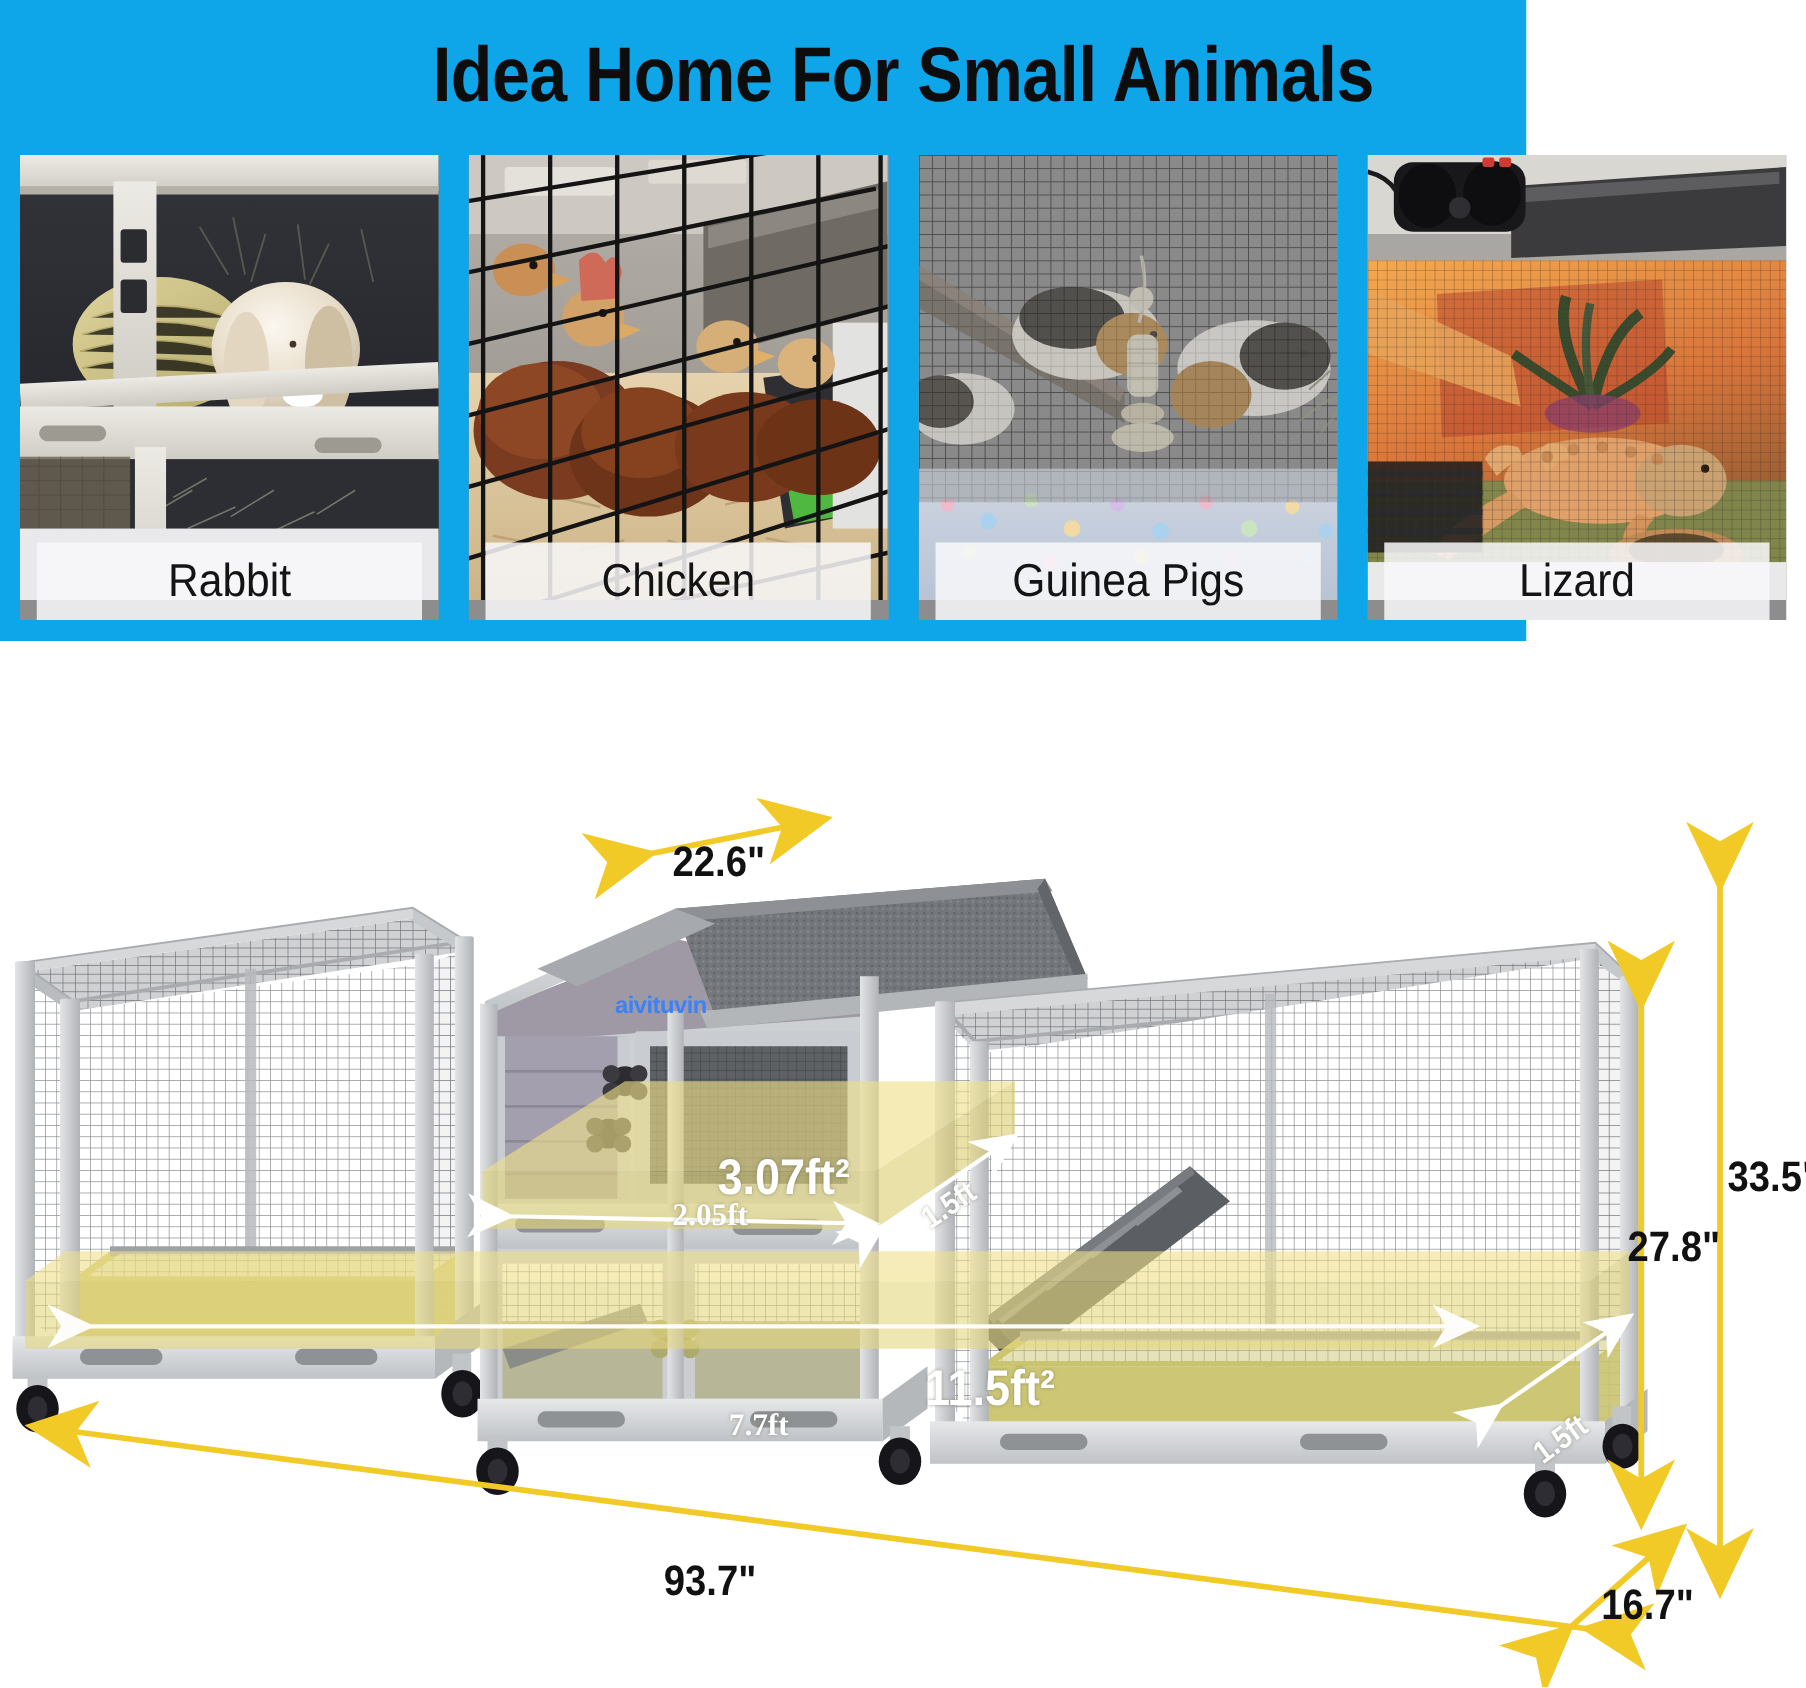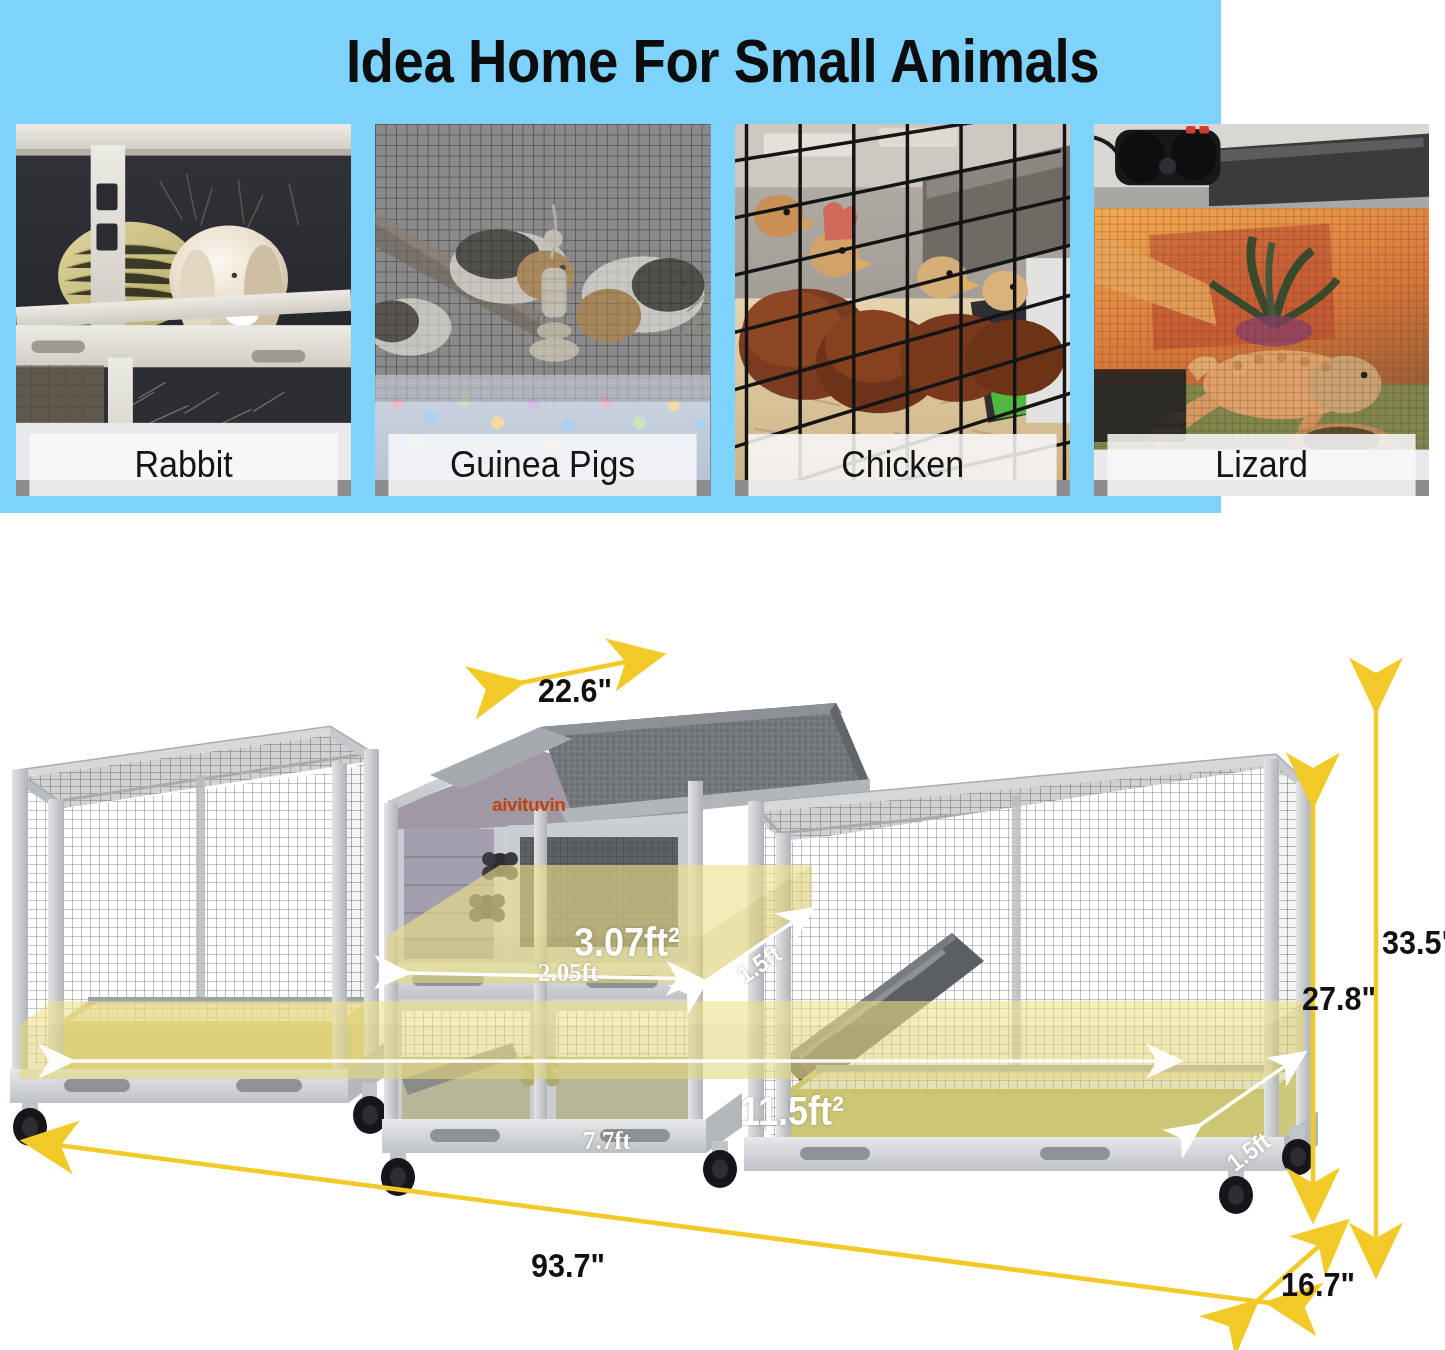--- a/index.html
+++ b/index.html
@@ -18,21 +18,21 @@
     height: 1350px;
     background: #ffffff;
   }
 
   
   .banner {
     position: absolute;
     left: 0; top: 0;
     width: 1221px;
     height: 513px;
-    background: #7dd3fc;
+    background: #0ea5e9;
   }
 
   .banner-title {
     position: absolute;
     left: 0; top: 28px;
     width: 1445px;
     text-align: center;
     font-family: "Liberation Sans Narrow", "Liberation Sans", sans-serif;
     font-size: 62px;
     font-weight: bold;
@@ -119,21 +119,21 @@
     white-space: nowrap;
     text-shadow: 0 0 3px rgba(90,90,60,0.5);
     transform-origin: left center;
   }
 
   .brand-mark {
     position: absolute;
     font-family: "Liberation Sans", sans-serif;
     font-size: 19px;
     font-weight: bold;
-    color: #c2410c;
+    color: #3b82f6;
     letter-spacing: -0.4px;
     white-space: nowrap;
   }
 </style>
 </head>
 <body>
 
 <div id="page">
 
   <div class="banner">
@@ -219,93 +219,20 @@
           </g>
           <rect x="96" y="244" width="26" height="128" fill="url(#rbWood)"></rect>
           <rect x="0" y="312" width="350" height="60" fill="#e9e9ec"></rect>
         </svg>
         <div class="photo-caption">Rabbit</div>
       </div>
 
       <div class="photo-card">
         <svg class="photo-art" viewBox="0 0 350 372" preserveAspectRatio="none">
           <defs>
-            <pattern id="gpMesh" width="11" height="11" patternUnits="userSpaceOnUse">
-              <rect width="11" height="11" fill="#8a8a8a"></rect>
-              <path d="M0 0 H11 M0 0 V11" stroke="#4e4e4e" stroke-width="1.6"></path>
-            </pattern>
-            <linearGradient id="gpBed" x1="0" y1="0" x2="0" y2="1">
-              <stop offset="0" stop-color="#cfd6e2"></stop>
-                <stop offset="1" stop-color="#b8c3d4"></stop>
-            </linearGradient>
-          </defs>
-          <rect x="0" y="0" width="350" height="372" fill="#9a9a99"></rect>
-          <rect x="0" y="0" width="350" height="290" fill="url(#gpMesh)"></rect>
-          <rect x="0" y="262" width="350" height="110" fill="url(#gpBed)"></rect>
-          <g opacity="0.95">
-            <circle cx="24" cy="292" r="6" fill="#f0b9cc"></circle>
-              <circle cx="58" cy="306" r="7" fill="#a9d2ef"></circle>
-            <circle cx="94" cy="288" r="6" fill="#cbe6c0"></circle>
-              <circle cx="128" cy="312" r="7" fill="#f4dba2"></circle>
-            <circle cx="166" cy="292" r="6" fill="#d7bce8"></circle>
-              <circle cx="202" cy="314" r="7" fill="#a9d2ef"></circle>
-            <circle cx="240" cy="290" r="6" fill="#f0b9cc"></circle>
-              <circle cx="276" cy="312" r="7" fill="#cbe6c0"></circle>
-            <circle cx="312" cy="294" r="6" fill="#f4dba2"></circle>
-              <circle cx="340" cy="314" r="6" fill="#a9d2ef"></circle>
-            <circle cx="42" cy="332" r="6" fill="#cbe6c0"></circle>
-              <circle cx="110" cy="340" r="6" fill="#f0b9cc"></circle>
-            <circle cx="186" cy="336" r="6" fill="#f4dba2"></circle>
-              <circle cx="262" cy="338" r="6" fill="#d7bce8"></circle>
-            <circle cx="324" cy="336" r="6" fill="#a9d2ef"></circle>
-          </g>
-          <polygon points="0,92 172,196 172,224 0,128" fill="#6d6259"></polygon>
-          <polygon points="0,92 172,196 168,206 0,104" fill="#8a7d70"></polygon>
-          <g>
-            <ellipse cx="140" cy="150" rx="62" ry="38" fill="#f4efe4"></ellipse>
-            <ellipse cx="128" cy="136" rx="44" ry="26" fill="#2a2621"></ellipse>
-            <ellipse cx="178" cy="158" rx="30" ry="26" fill="#c08a3e"></ellipse>
-            <circle cx="196" cy="150" r="3" fill="#241c14"></circle>
-          </g>
-          <g>
-            <ellipse cx="280" cy="178" rx="64" ry="40" fill="#f6f3ec"></ellipse>
-            <ellipse cx="306" cy="168" rx="38" ry="28" fill="#2a2621"></ellipse>
-            <ellipse cx="244" cy="200" rx="34" ry="28" fill="#b98239"></ellipse>
-            <circle cx="322" cy="166" r="3" fill="#241c14"></circle>
-          </g>
-          <g>
-            <ellipse cx="36" cy="212" rx="44" ry="30" fill="#f2eee6"></ellipse>
-            <ellipse cx="18" cy="206" rx="28" ry="22" fill="#332e28"></ellipse>
-          </g>
-          <g>
-            <path d="M186 84 q6 28 -2 56" stroke="#d9d4c6" stroke-width="3" fill="none"></path>
-            <circle cx="186" cy="120" r="10" fill="#e8e2d0"></circle>
-            <rect x="174" y="150" width="26" height="52" rx="9" fill="#eae3cd"></rect>
-            <g stroke="#c9c0a4" stroke-width="1.4">
-              <path d="M174 162 h26"></path>
-                <path d="M174 174 h26"></path>
-                <path d="M174 186 h26"></path>
-            </g>
-            <ellipse cx="187" cy="216" rx="18" ry="9" fill="#d8cfb2"></ellipse>
-            <ellipse cx="187" cy="236" rx="26" ry="12" fill="#e3dcc3"></ellipse>
-          </g>
-          <g stroke="#8e9a7a" stroke-width="1.8" opacity="0.9">
-            <path d="M326 196 l18 -16"></path>
-              <path d="M332 210 l22 -10"></path>
-            <path d="M318 222 l24 -18"></path>
-              <path d="M336 232 l16 -20"></path>
-          </g>
-          <rect x="0" y="0" width="350" height="290" fill="url(#gpMesh)" opacity="0.42"></rect>
-        </svg>
-        <div class="photo-caption">Guinea Pigs</div>
-      </div>
-
-      <div class="photo-card">
-        <svg class="photo-art" viewBox="0 0 350 372" preserveAspectRatio="none">
-          <defs>
             <linearGradient id="ckBack" x1="0" y1="0" x2="0" y2="1">
               <stop offset="0" stop-color="#b6b2ab"></stop>
                 <stop offset="1" stop-color="#8d8880"></stop>
             </linearGradient>
             <linearGradient id="ckShav" x1="0" y1="0" x2="0" y2="1">
               <stop offset="0" stop-color="#e6d3ae"></stop>
                 <stop offset="1" stop-color="#cdb487"></stop>
             </linearGradient>
           </defs>
           <rect x="0" y="0" width="350" height="372" fill="url(#ckBack)"></rect>
@@ -370,20 +297,93 @@
             <path d="M12 -10 V384"></path>
               <path d="M68 -10 V384"></path>
               <path d="M124 -10 V384"></path>
             <path d="M180 -10 V384"></path>
               <path d="M236 -10 V384"></path>
               <path d="M292 -10 V384"></path>
             <path d="M344 -10 V384"></path>
           </g>
         </svg>
         <div class="photo-caption">Chicken</div>
+      </div>
+
+      <div class="photo-card">
+        <svg class="photo-art" viewBox="0 0 350 372" preserveAspectRatio="none">
+          <defs>
+            <pattern id="gpMesh" width="11" height="11" patternUnits="userSpaceOnUse">
+              <rect width="11" height="11" fill="#8a8a8a"></rect>
+              <path d="M0 0 H11 M0 0 V11" stroke="#4e4e4e" stroke-width="1.6"></path>
+            </pattern>
+            <linearGradient id="gpBed" x1="0" y1="0" x2="0" y2="1">
+              <stop offset="0" stop-color="#cfd6e2"></stop>
+                <stop offset="1" stop-color="#b8c3d4"></stop>
+            </linearGradient>
+          </defs>
+          <rect x="0" y="0" width="350" height="372" fill="#9a9a99"></rect>
+          <rect x="0" y="0" width="350" height="290" fill="url(#gpMesh)"></rect>
+          <rect x="0" y="262" width="350" height="110" fill="url(#gpBed)"></rect>
+          <g opacity="0.95">
+            <circle cx="24" cy="292" r="6" fill="#f0b9cc"></circle>
+              <circle cx="58" cy="306" r="7" fill="#a9d2ef"></circle>
+            <circle cx="94" cy="288" r="6" fill="#cbe6c0"></circle>
+              <circle cx="128" cy="312" r="7" fill="#f4dba2"></circle>
+            <circle cx="166" cy="292" r="6" fill="#d7bce8"></circle>
+              <circle cx="202" cy="314" r="7" fill="#a9d2ef"></circle>
+            <circle cx="240" cy="290" r="6" fill="#f0b9cc"></circle>
+              <circle cx="276" cy="312" r="7" fill="#cbe6c0"></circle>
+            <circle cx="312" cy="294" r="6" fill="#f4dba2"></circle>
+              <circle cx="340" cy="314" r="6" fill="#a9d2ef"></circle>
+            <circle cx="42" cy="332" r="6" fill="#cbe6c0"></circle>
+              <circle cx="110" cy="340" r="6" fill="#f0b9cc"></circle>
+            <circle cx="186" cy="336" r="6" fill="#f4dba2"></circle>
+              <circle cx="262" cy="338" r="6" fill="#d7bce8"></circle>
+            <circle cx="324" cy="336" r="6" fill="#a9d2ef"></circle>
+          </g>
+          <polygon points="0,92 172,196 172,224 0,128" fill="#6d6259"></polygon>
+          <polygon points="0,92 172,196 168,206 0,104" fill="#8a7d70"></polygon>
+          <g>
+            <ellipse cx="140" cy="150" rx="62" ry="38" fill="#f4efe4"></ellipse>
+            <ellipse cx="128" cy="136" rx="44" ry="26" fill="#2a2621"></ellipse>
+            <ellipse cx="178" cy="158" rx="30" ry="26" fill="#c08a3e"></ellipse>
+            <circle cx="196" cy="150" r="3" fill="#241c14"></circle>
+          </g>
+          <g>
+            <ellipse cx="280" cy="178" rx="64" ry="40" fill="#f6f3ec"></ellipse>
+            <ellipse cx="306" cy="168" rx="38" ry="28" fill="#2a2621"></ellipse>
+            <ellipse cx="244" cy="200" rx="34" ry="28" fill="#b98239"></ellipse>
+            <circle cx="322" cy="166" r="3" fill="#241c14"></circle>
+          </g>
+          <g>
+            <ellipse cx="36" cy="212" rx="44" ry="30" fill="#f2eee6"></ellipse>
+            <ellipse cx="18" cy="206" rx="28" ry="22" fill="#332e28"></ellipse>
+          </g>
+          <g>
+            <path d="M186 84 q6 28 -2 56" stroke="#d9d4c6" stroke-width="3" fill="none"></path>
+            <circle cx="186" cy="120" r="10" fill="#e8e2d0"></circle>
+            <rect x="174" y="150" width="26" height="52" rx="9" fill="#eae3cd"></rect>
+            <g stroke="#c9c0a4" stroke-width="1.4">
+              <path d="M174 162 h26"></path>
+                <path d="M174 174 h26"></path>
+                <path d="M174 186 h26"></path>
+            </g>
+            <ellipse cx="187" cy="216" rx="18" ry="9" fill="#d8cfb2"></ellipse>
+            <ellipse cx="187" cy="236" rx="26" ry="12" fill="#e3dcc3"></ellipse>
+          </g>
+          <g stroke="#8e9a7a" stroke-width="1.8" opacity="0.9">
+            <path d="M326 196 l18 -16"></path>
+              <path d="M332 210 l22 -10"></path>
+            <path d="M318 222 l24 -18"></path>
+              <path d="M336 232 l16 -20"></path>
+          </g>
+          <rect x="0" y="0" width="350" height="290" fill="url(#gpMesh)" opacity="0.42"></rect>
+        </svg>
+        <div class="photo-caption">Guinea Pigs</div>
       </div>
 
       <div class="photo-card">
         <svg class="photo-art" viewBox="0 0 350 372" preserveAspectRatio="none">
           <defs>
             <linearGradient id="lzGlow" x1="0" y1="0" x2="0.4" y2="1">
               <stop offset="0" stop-color="#f4a94f"></stop>
                 <stop offset="0.55" stop-color="#d9753a"></stop>
               <stop offset="1" stop-color="#8c5a34"></stop>
             </linearGradient>

